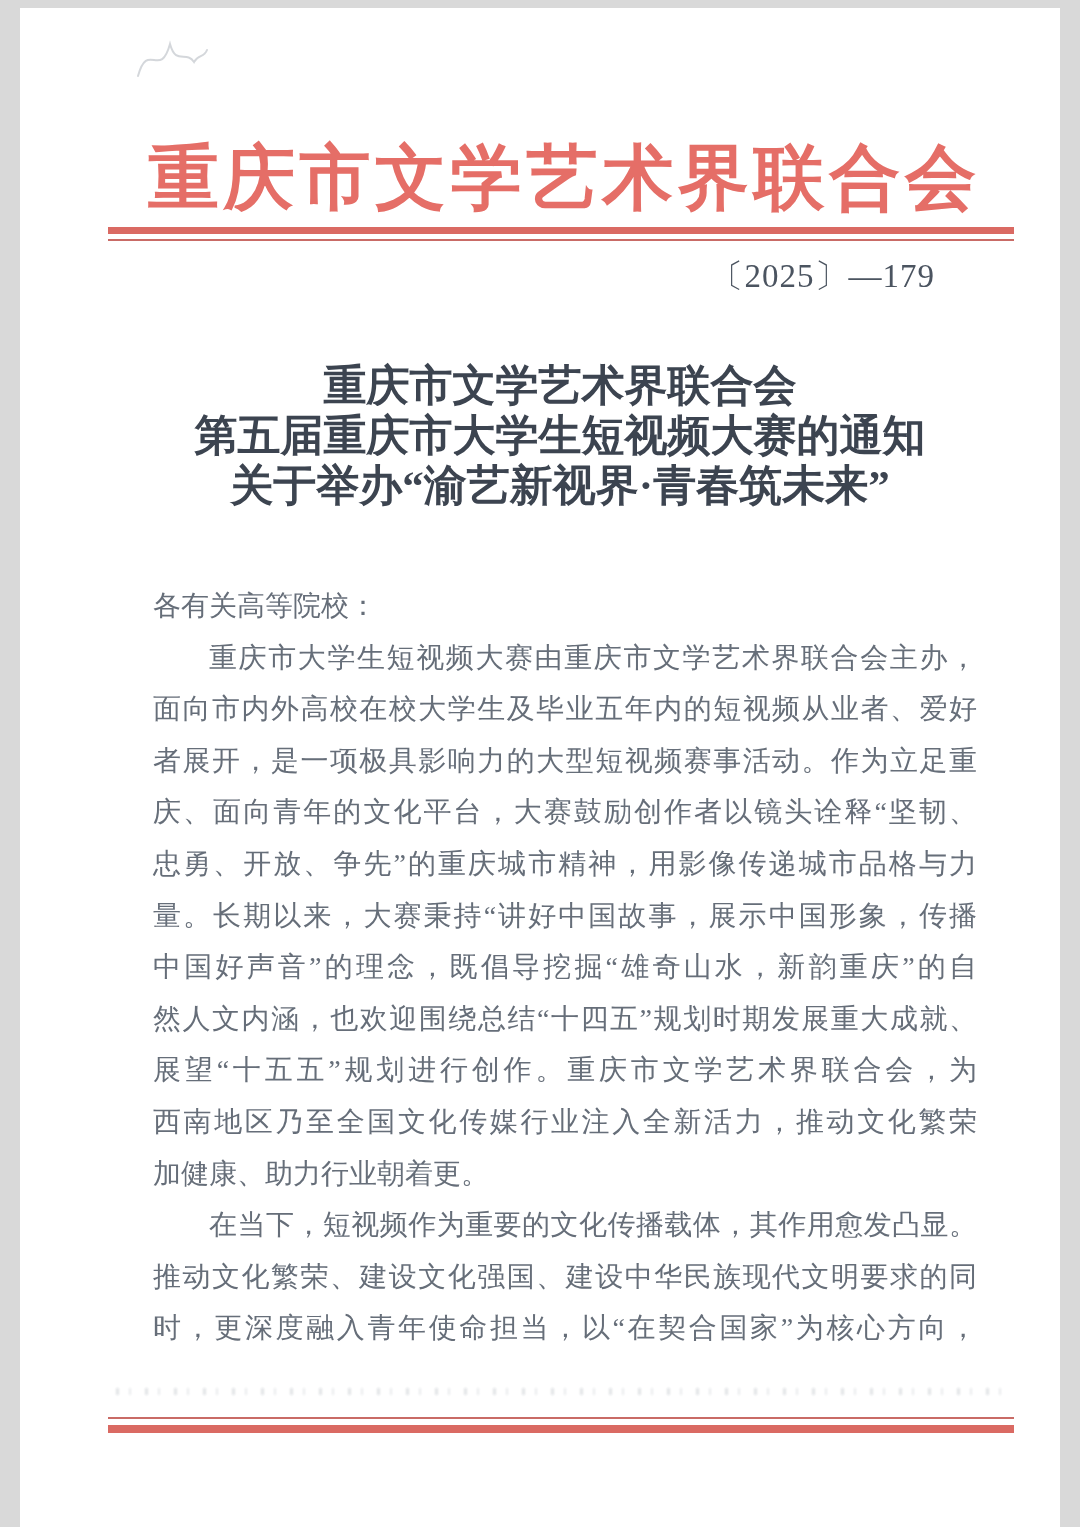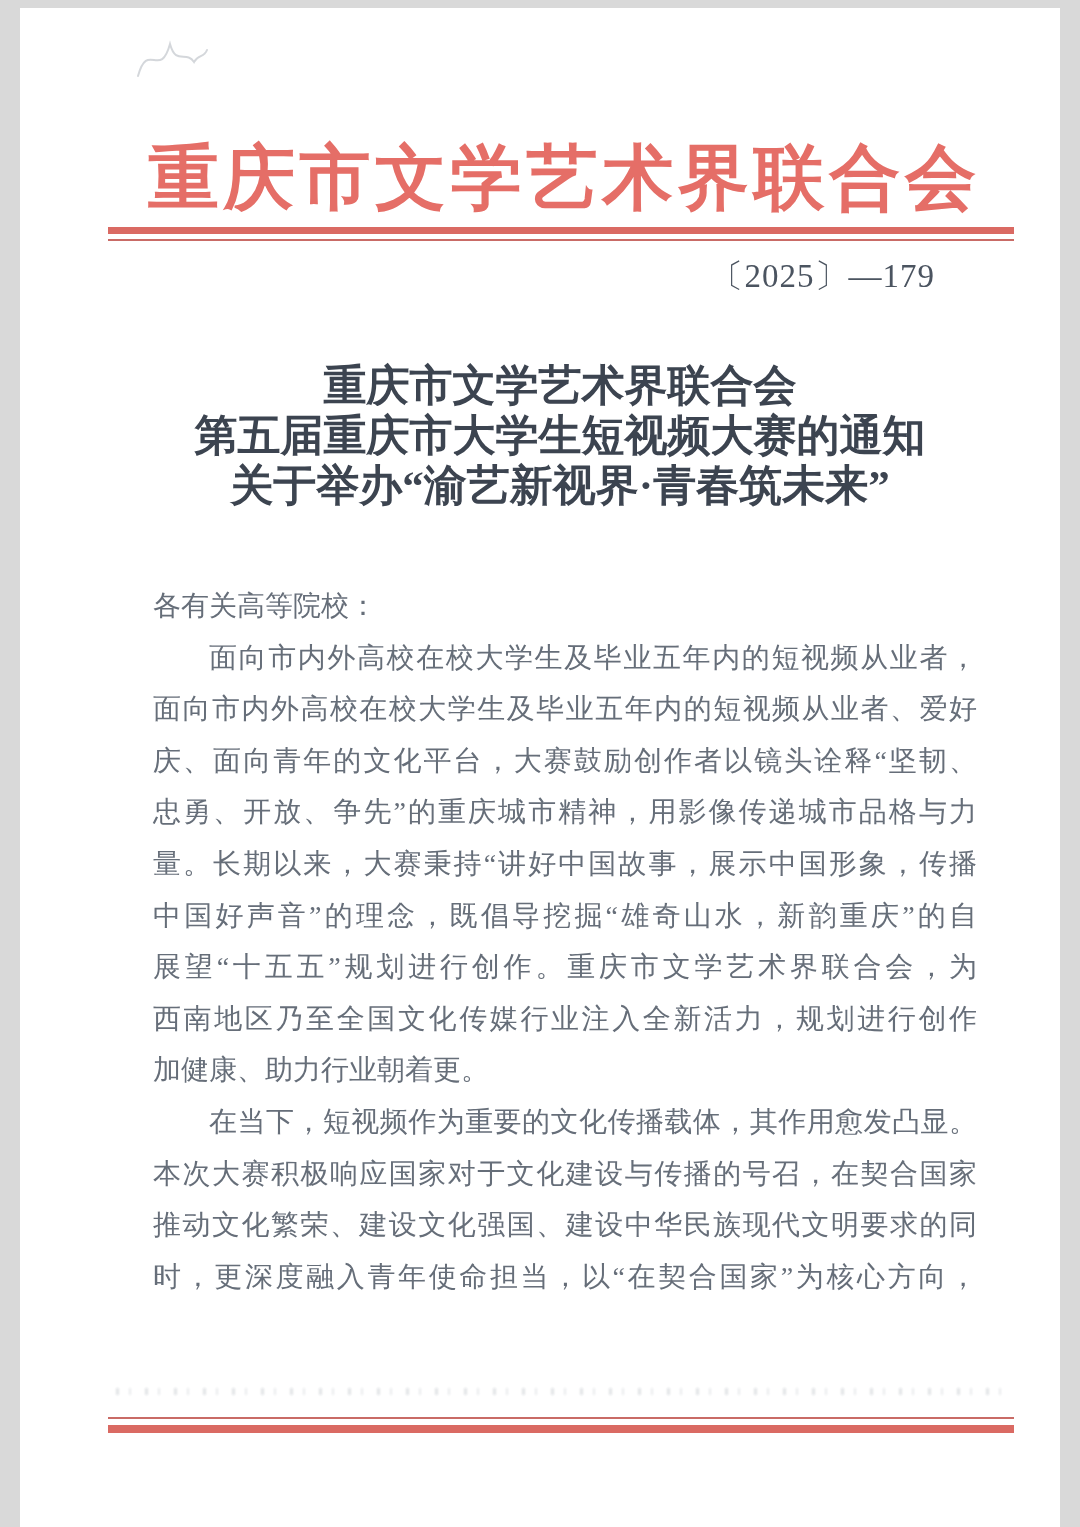--- a/index.html
+++ b/index.html
@@ -116,31 +116,32 @@
   <div class="docnum">〔2025〕—179</div>
 
   <div class="title">
     <div class="tline">重庆市文学艺术界联合会</div>
     <div class="tline">第五届重庆市大学生短视频大赛的通知</div>
     <div class="tline">关于举办“渝艺新视界·青春筑未来”</div>
   </div>
 
   <div class="bodytext">
     <div class="ln">各有关高等院校：</div>
-    <div class="ln fill ind">面向市内外高校在校大学生及毕业五年内的短视频从业者，</div>
+    <div class="ln fill ind">重庆市大学生短视频大赛由重庆市文学艺术界联合会主办，</div>
     <div class="ln fill">面向市内外高校在校大学生及毕业五年内的短视频从业者、爱好</div>
+    <div class="ln fill">者展开，是一项极具影响力的大型短视频赛事活动。作为立足重</div>
     <div class="ln fill">庆、面向青年的文化平台，大赛鼓励创作者以镜头诠释“坚韧、</div>
     <div class="ln fill">忠勇、开放、争先”的重庆城市精神，用影像传递城市品格与力</div>
     <div class="ln fill">量。长期以来，大赛秉持“讲好中国故事，展示中国形象，传播</div>
     <div class="ln fill">中国好声音”的理念，既倡导挖掘“雄奇山水，新韵重庆”的自</div>
+    <div class="ln fill">然人文内涵，也欢迎围绕总结“十四五”规划时期发展重大成就、</div>
     <div class="ln fill">展望“十五五”规划进行创作。重庆市文学艺术界联合会，为</div>
-    <div class="ln fill">西南地区乃至全国文化传媒行业注入全新活力，规划进行创作</div>
+    <div class="ln fill">西南地区乃至全国文化传媒行业注入全新活力，推动文化繁荣</div>
     <div class="ln">加健康、助力行业朝着更。</div>
     <div class="ln fill ind">在当下，短视频作为重要的文化传播载体，其作用愈发凸显。</div>
-    <div class="ln fill">本次大赛积极响应国家对于文化建设与传播的号召，在契合国家</div>
     <div class="ln fill">推动文化繁荣、建设文化强国、建设中华民族现代文明要求的同</div>
     <div class="ln fill">时，更深度融入青年使命担当，以“在契合国家”为核心方向，</div>
   </div>
 
   <div class="bleed"></div>
 
   <div class="rule rule-thin rule-bottom-thin"></div>
   <div class="rule rule-thick rule-bottom-thick"></div>
 
 </div>

